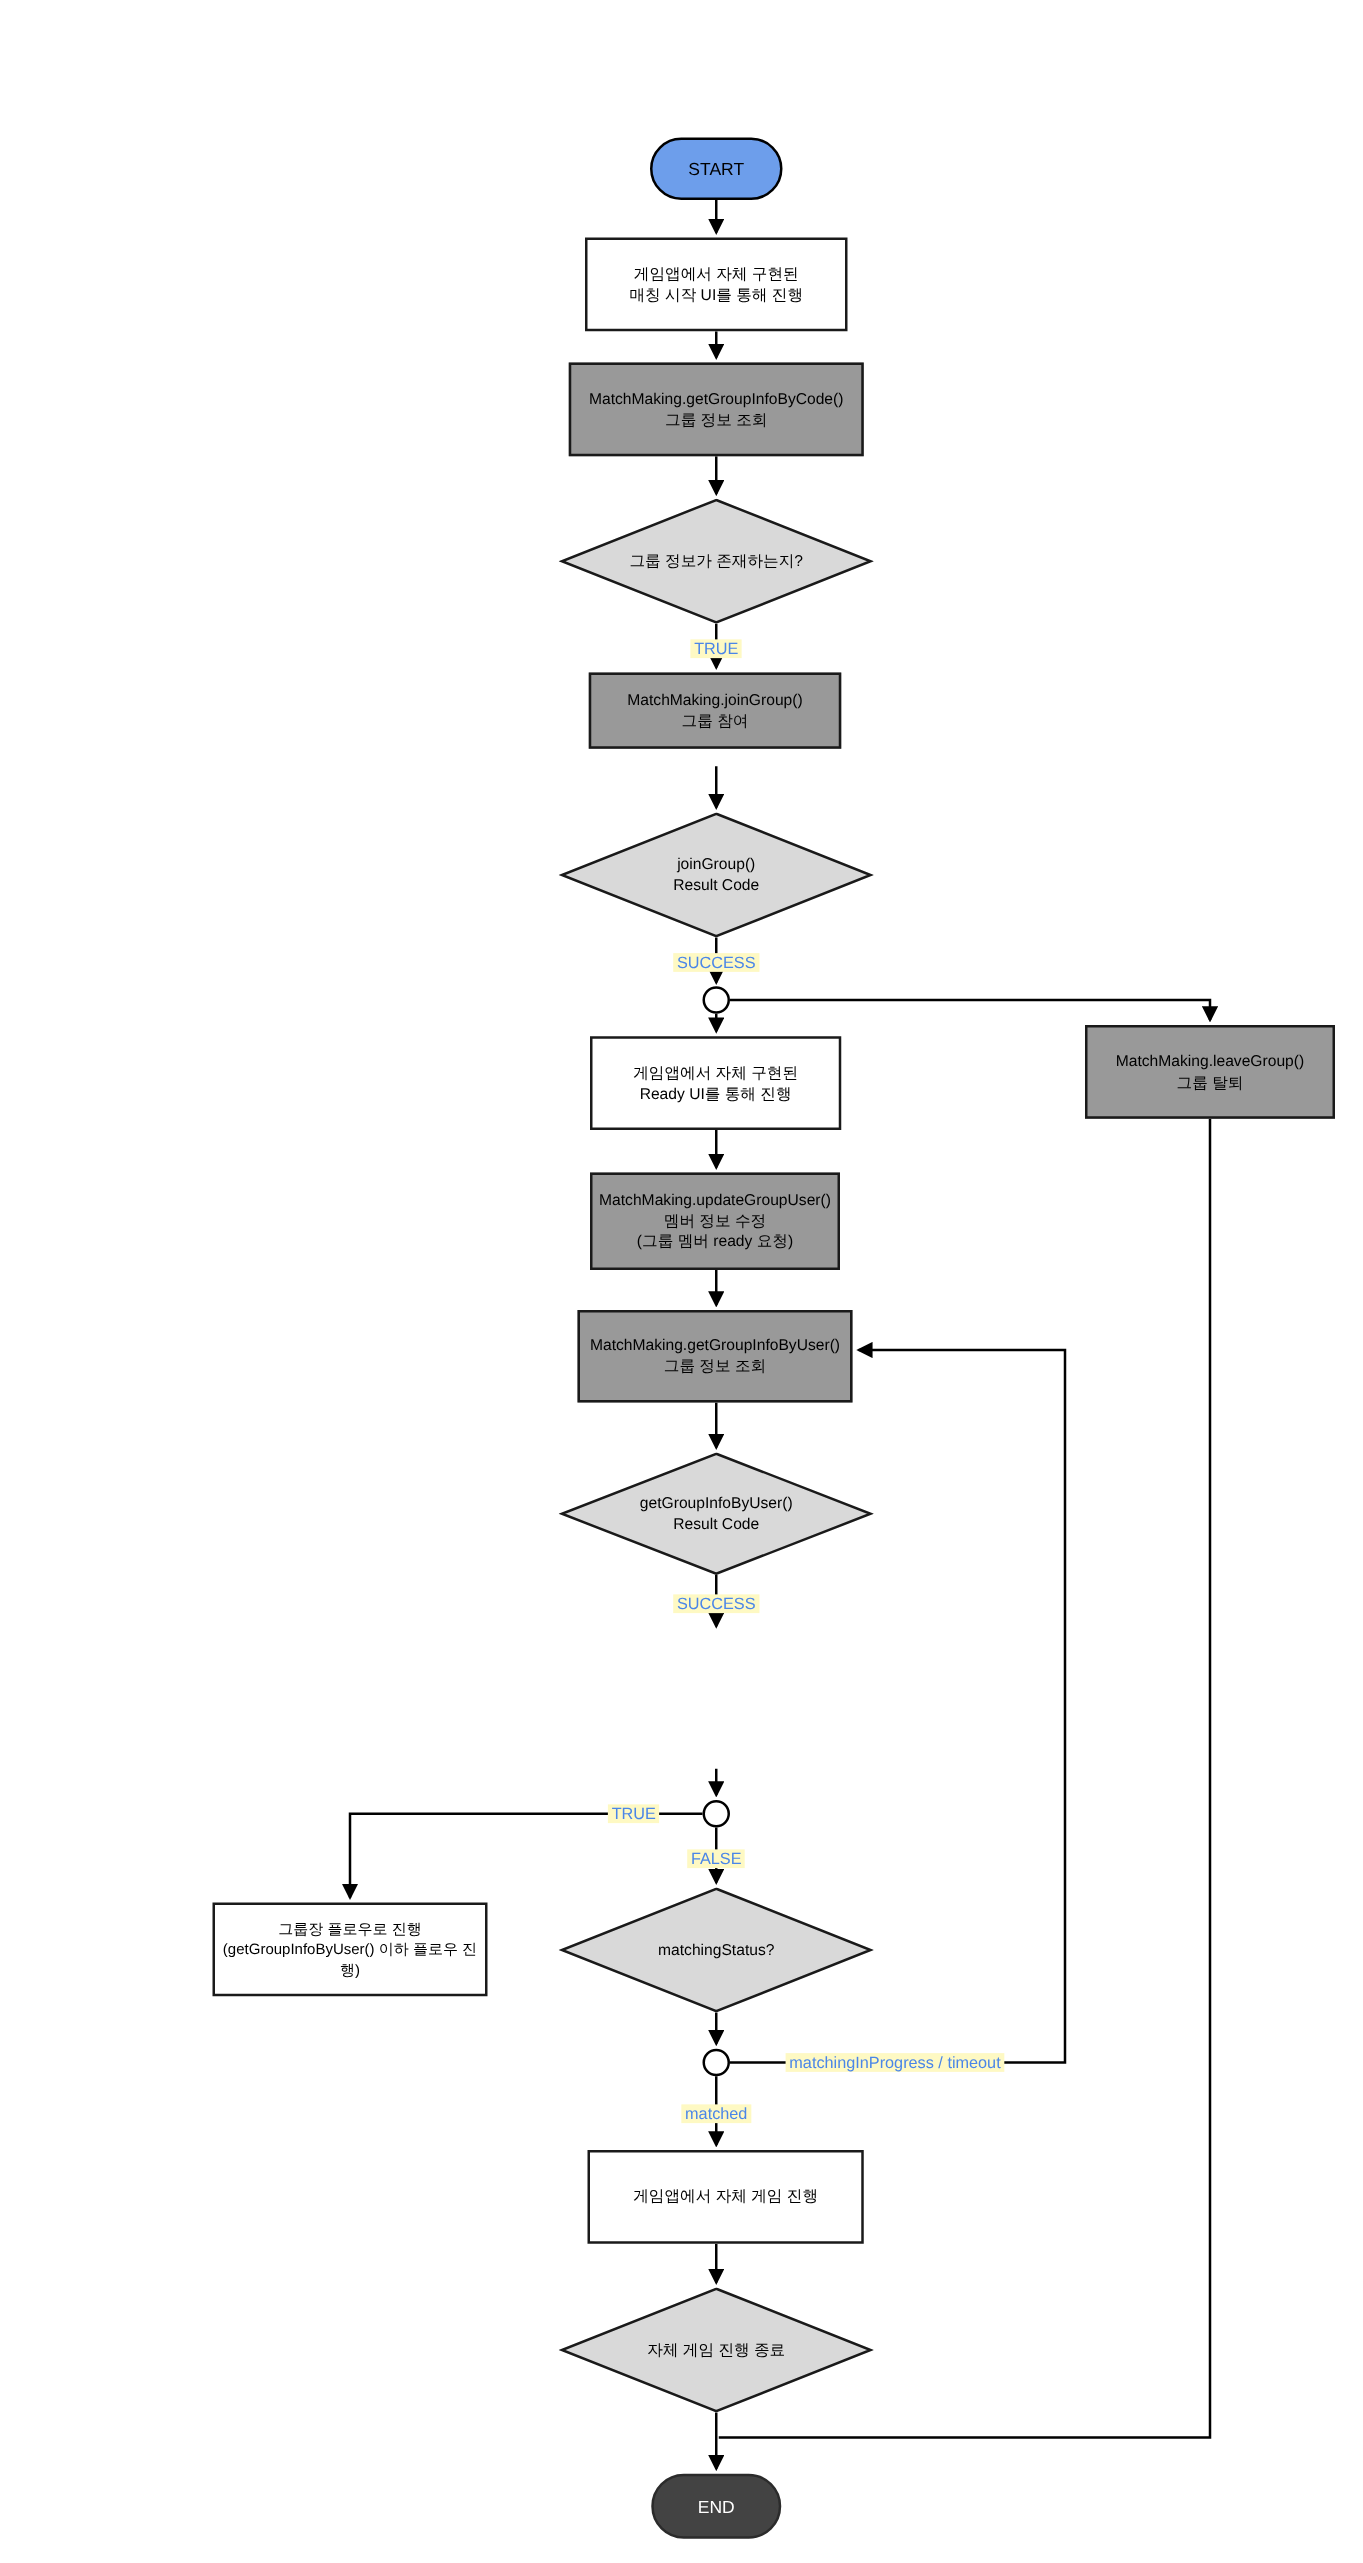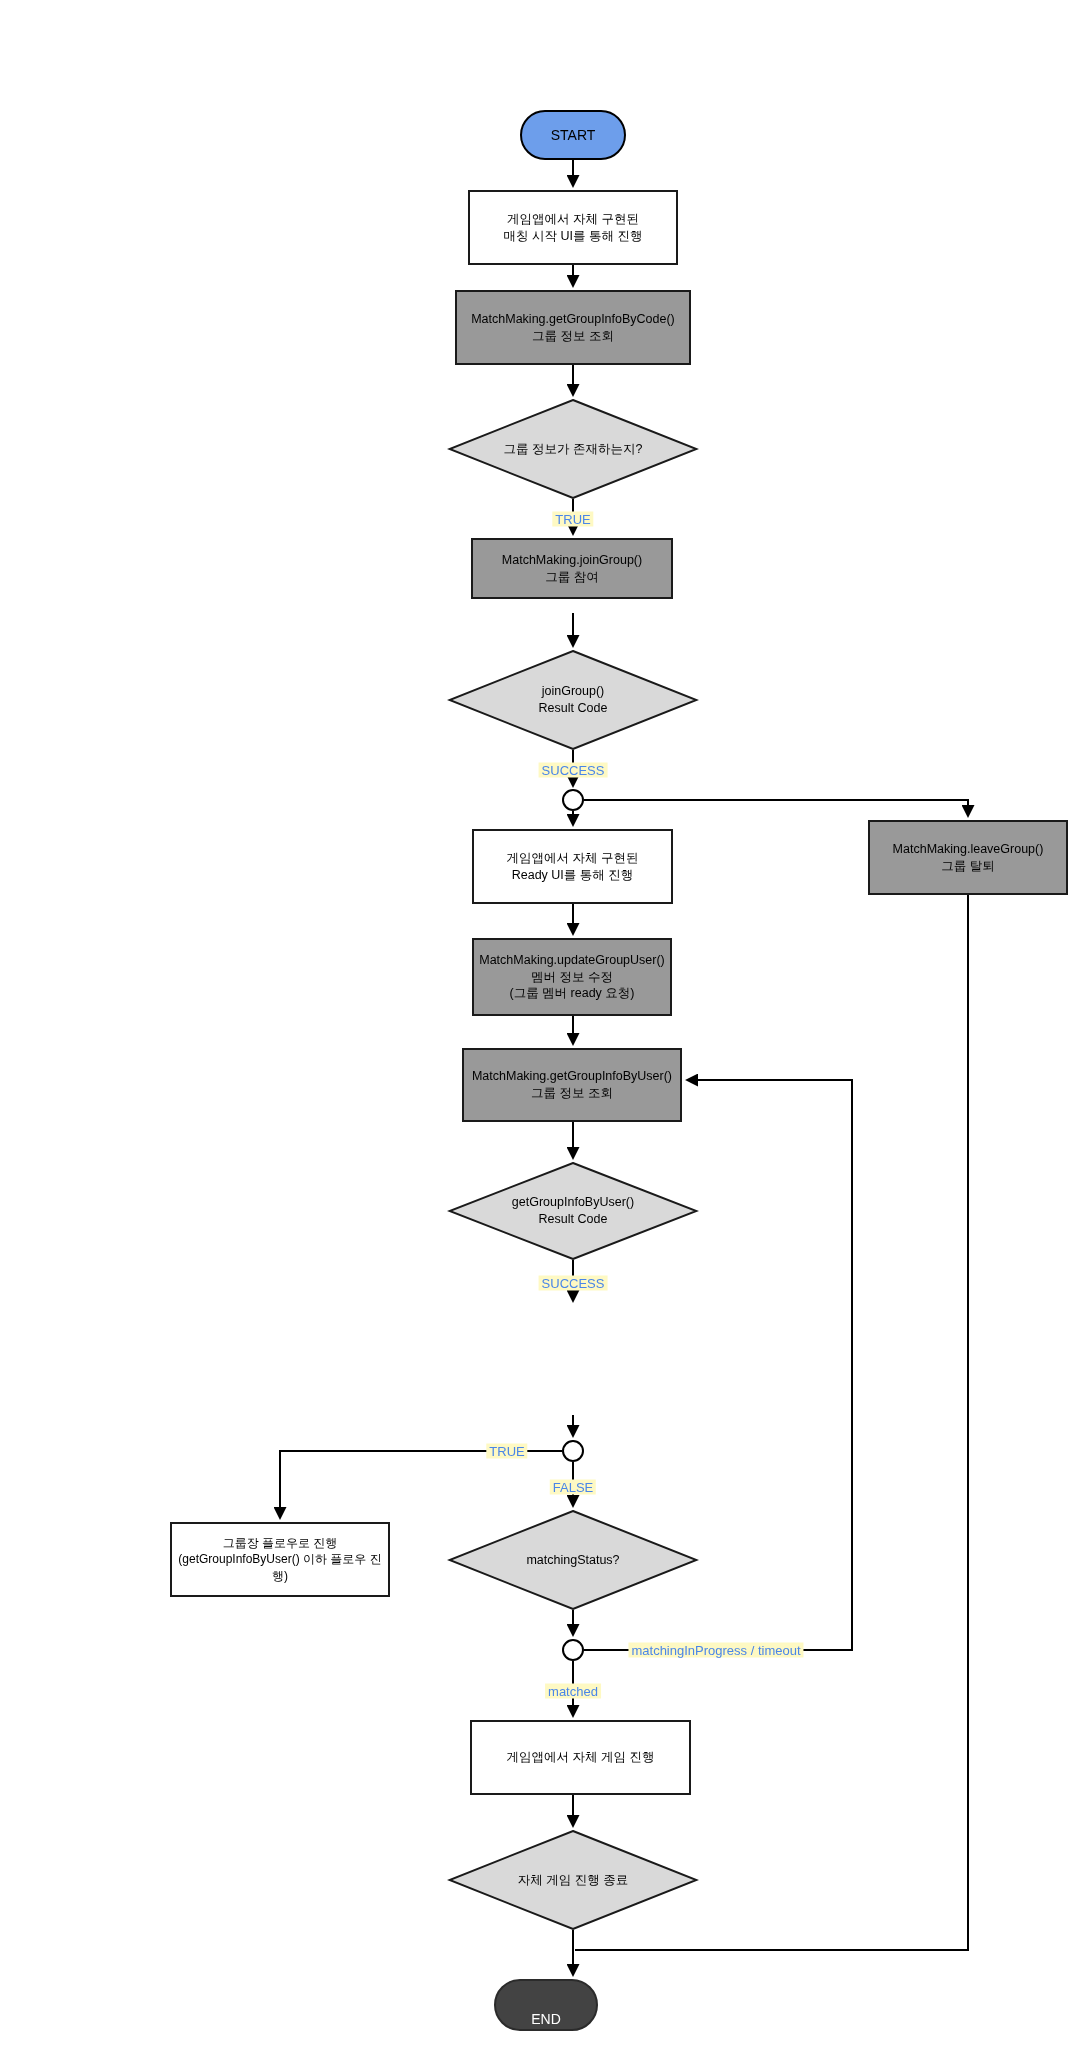--- a/index.html
+++ b/index.html
@@ -158,21 +158,21 @@
     <span>게임앱에서 자체 게임 진행</span>
   </div>
 
   <div class="node decision" style="left:447px;top:1830px;width:252px;height:100px;">
     <svg viewBox="0 0 100 100" preserveAspectRatio="none">
       <polygon points="50,1 99,50 50,99 1,50" fill="#d9d9d9" stroke="#1a1a1a" stroke-width="2" vector-effect="non-scaling-stroke"></polygon>
     </svg>
     <span class="dlabel">자체 게임 진행 종료</span>
   </div>
 
-  <div class="node terminal end" style="left:494px;top:1979px;width:104px;height:52px;align-items:flex-end;">
+  <div class="node terminal end" style="left:521px;top:1979px;width:104px;height:52px;">
     <span>END</span>
   </div>
 
   <span class="edge-label" style="left:573px;top:519px;">TRUE</span>
   <span class="edge-label" style="left:573px;top:770px;">SUCCESS</span>
   <span class="edge-label" style="left:573px;top:1283px;">SUCCESS</span>
   <span class="edge-label" style="left:507px;top:1451px;">TRUE</span>
   <span class="edge-label" style="left:573px;top:1487px;">FALSE</span>
   <span class="edge-label" style="left:716px;top:1650px;">matchingInProgress / timeout</span>
   <span class="edge-label" style="left:573px;top:1691px;">matched</span>

